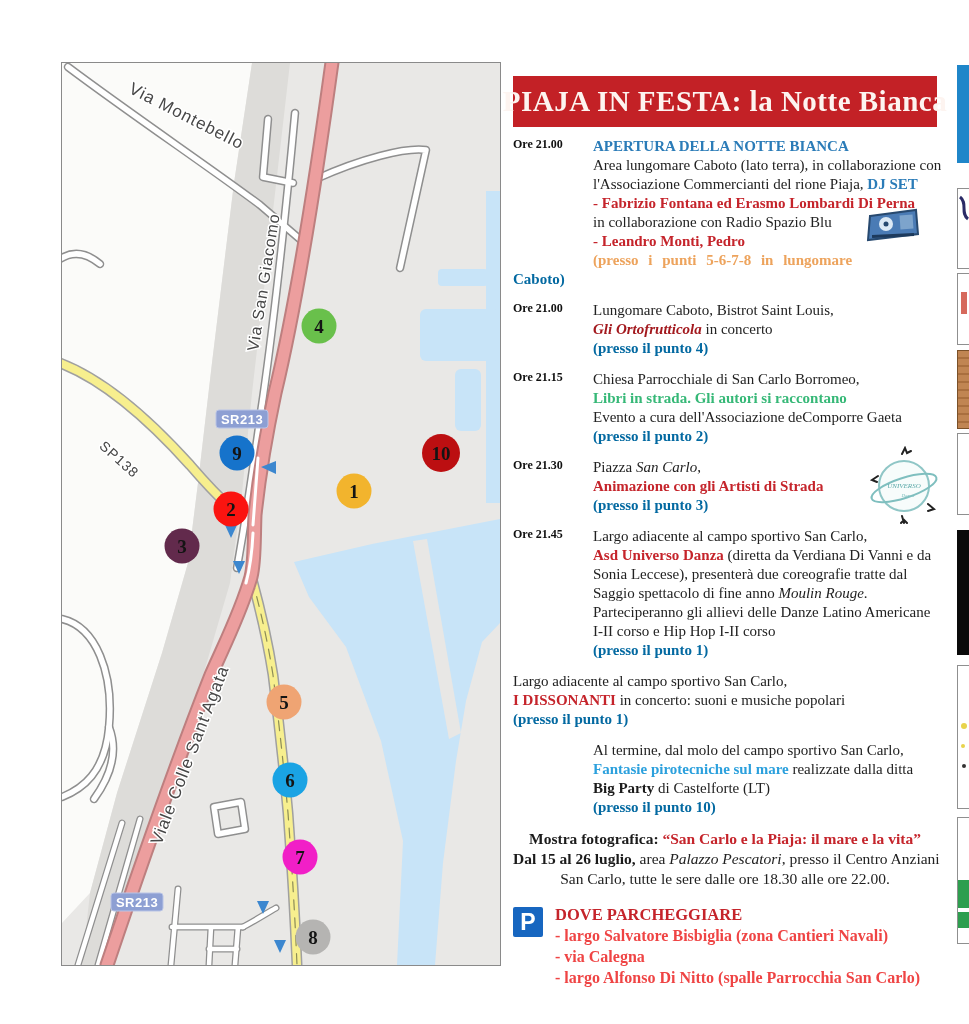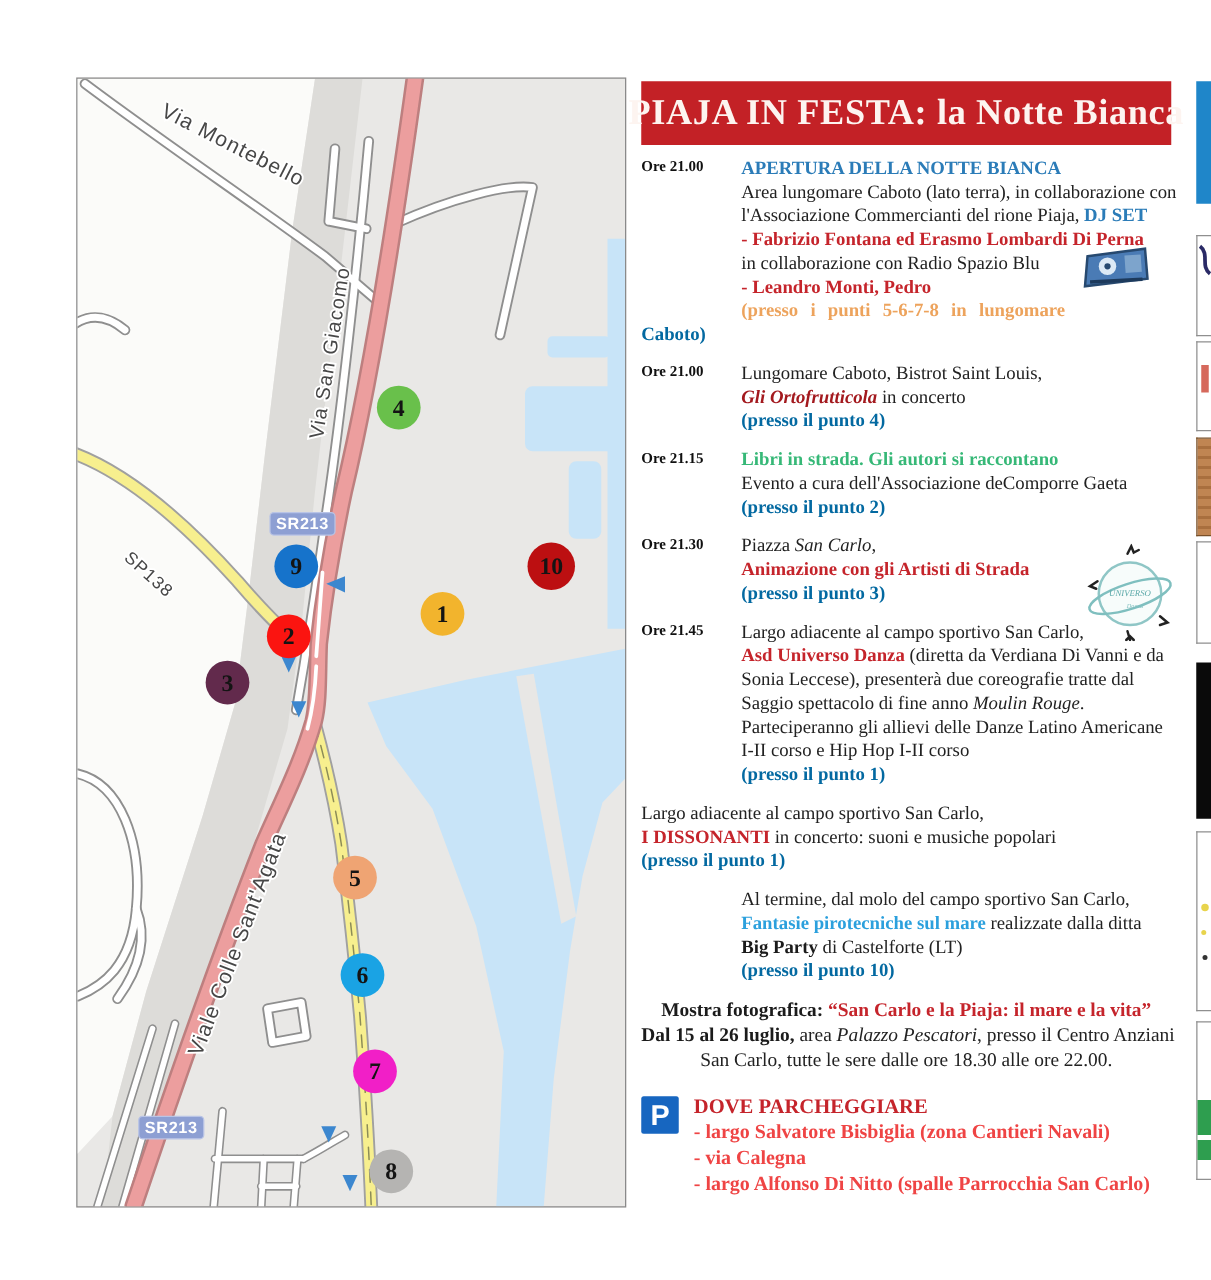--- a/index.html
+++ b/index.html
@@ -6,21 +6,21 @@
   #page{position:relative;width:969px;height:1024px;background:#ffffff;overflow:hidden;
         font-family:"Liberation Serif",serif;}
   
   #map-wrap{position:absolute;left:61px;top:62px;width:438px;height:902px;
             border:1px solid #8a8a8a;background:#e9e8e6;}
   .road-label{font-family:"Liberation Sans",sans-serif;fill:#474747;
               paint-order:stroke;stroke:#ffffff;stroke-width:3px;letter-spacing:1px;}
   .badge-text{font-family:"Liberation Sans",sans-serif;font-weight:bold;fill:#ffffff;letter-spacing:.5px;}
   .marker-num{font-family:"Liberation Serif",serif;font-weight:bold;fill:#141414;}
   
-  #rc{position:absolute;left:513px;top:65px;width:424px;}
+  #rc{position:absolute;left:513px;top:76px;width:424px;}
   #banner{height:51px;background:#c32126;color:#fdf4f0;font-weight:bold;font-size:29px;
           display:flex;align-items:center;justify-content:center;letter-spacing:.5px;white-space:nowrap;}
   #events{margin-top:10px;}
   .event{display:flex;margin-bottom:12px;}
   .etime{flex:0 0 80px;width:80px;font-weight:bold;font-size:12px;color:#101010;}
   .ebody{flex:1;}
   .eline{line-height:19px;font-size:15px;white-space:nowrap;}
   .eline.outdent{margin-left:-80px;}
   .sg-body{color:#222222;}
   .sg-blue{color:#2b7cb8;font-weight:bold;}
@@ -198,20 +198,21 @@
           <div class="etime">Ore 21.00</div>
           <div class="ebody">
             <div class="eline"><span class="sg-body">Lungomare Caboto, Bistrot Saint Louis,</span></div>
             <div class="eline"><span class="sg-darkred">Gli Ortofrutticola</span><span class="sg-body"> in concerto</span></div>
             <div class="eline"><span class="sg-orange">(presso il punto 4)</span></div>
           </div>
         </div>
         <div class="event">
           <div class="etime">Ore 21.15</div>
           <div class="ebody">
+            <div class="eline"><span class="sg-body">Chiesa Parrocchiale di San Carlo Borromeo,</span></div>
             <div class="eline"><span class="sg-green">Libri in strada. Gli autori si raccontano</span></div>
             <div class="eline"><span class="sg-body">Evento a cura dell'Associazione deComporre Gaeta</span></div>
             <div class="eline"><span class="sg-orange">(presso il punto 2)</span></div>
           </div>
         </div>
         <div class="event">
           <div class="etime">Ore 21.30</div>
           <div class="ebody">
             <div class="eline"><span class="sg-body">Piazza </span><span class="sg-ital">San Carlo</span><span class="sg-body">,</span></div>
             <div class="eline"><span class="sg-redbold">Animazione con gli Artisti di Strada</span></div>

